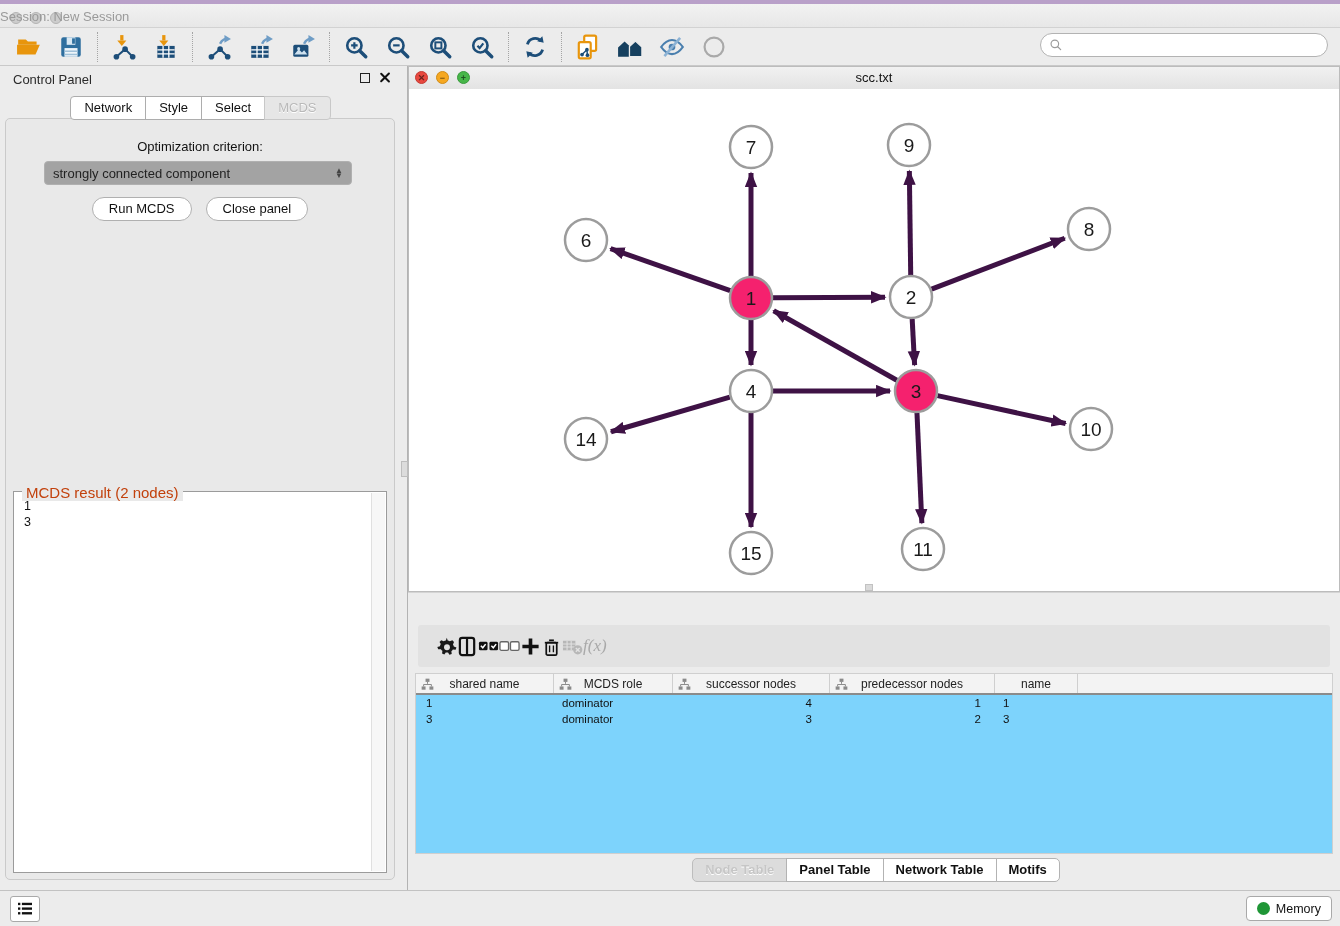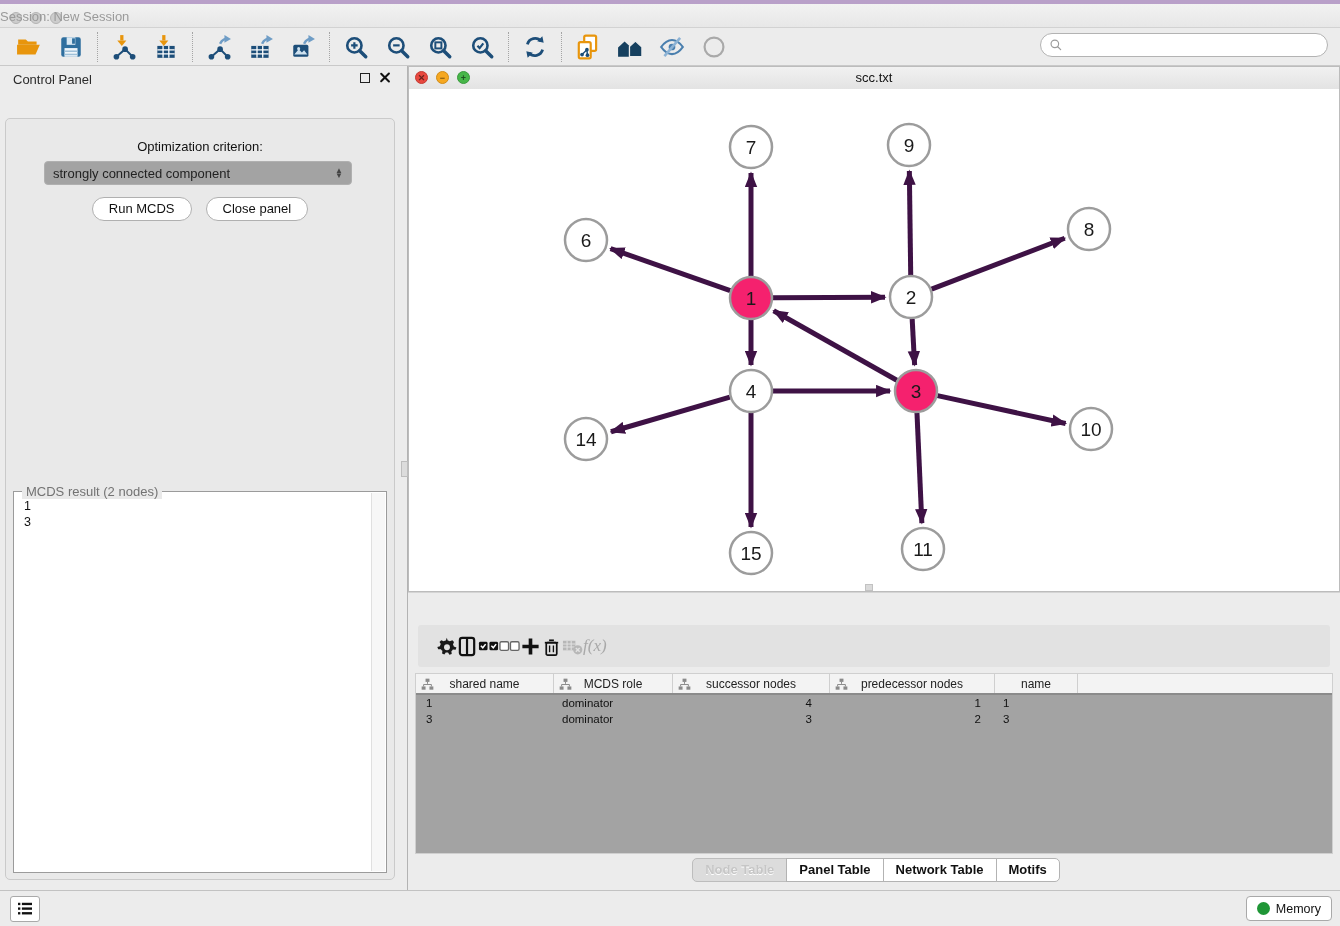--- a/index.html
+++ b/index.html
@@ -36,21 +36,21 @@
   .cp-tab.active{background:#e6e6e6;color:#b9b9b9;border-color:#c8c8c8;text-shadow:0 1px 0 #fff;}
   .cp-body{position:absolute;left:5px;right:5px;top:52px;bottom:10px;background:#e9e9e9;
     border:1px solid #cacaca;border-radius:5px;}
   .opt-label{position:absolute;left:0;right:0;top:20px;text-align:center;font-size:13px;color:#111;}
   .criterion{position:absolute;left:38px;right:42px;top:42px;height:24px;background:#a3a3a3;border:1px solid #b0b0b0;
     border-radius:4px;display:flex;align-items:center;padding:0 8px;font-size:13px;box-sizing:border-box;}
   .criterion .stepper{margin-left:auto;display:flex;flex-direction:column;line-height:5px;font-size:8px;color:#444;}
   .btn-row{position:absolute;left:0;right:0;top:78px;display:flex;justify-content:center;gap:14px;}
   .pbtn{background:#fff;border:1px solid #b0b0b0;border-radius:12px;font-size:13px;padding:3px 16px 4px;color:#111;}
   .result-box{position:absolute;left:7px;right:7px;top:372px;bottom:6px;background:#fff;border:1px solid #9b9b9b;}
-  .result-legend{position:absolute;left:8px;top:-8px;background:#e9e9e9;padding:0 4px;font-size:13px;color:#737373;}
+  .result-legend{position:absolute;left:8px;top:-8px;background:#e9e9e9;padding:0 4px;font-size:15px;color:#c2410c;}
   .result-scroll{position:absolute;right:1px;top:1px;bottom:1px;width:13px;background:#f7f7f7;border-left:1px solid #e0e0e0;}
   .result-items{padding:6px 10px;font-size:12.5px;line-height:16px;color:#111;}
   
   .splitter{position:absolute;left:400px;top:66px;width:8px;height:824px;background:#ececec;border-right:1px solid #b3b3b3;box-sizing:border-box;}
   .splitter .grip{position:absolute;left:1px;top:395px;width:5px;height:14px;background:#dcdcdc;border:1px solid #bdbdbd;}
   
   .network-frame{position:absolute;left:408px;top:66px;width:932px;height:526px;background:#fff;
     border:1px solid #bcbcbc;box-sizing:border-box;}
   .nf-titlebar{position:relative;height:22px;background:linear-gradient(#f1f1f1,#e3e3e3);border-bottom:1px solid #bdbdbd;}
   .nf-lights{position:absolute;left:6px;top:4px;display:flex;gap:8px;}
@@ -61,21 +61,21 @@
   .light.green{background:#47b649;border:1px solid #3a9a3d;}
   .nf-title{position:absolute;left:0;right:0;top:3px;text-align:center;font-size:13px;color:#111;}
   .nf-canvas{position:absolute;left:0;top:22px;right:0;bottom:0;background:#fff;}
   .nf-grip{position:absolute;left:456px;bottom:0;width:8px;height:7px;background:#dadada;border:1px solid #c2c2c2;box-sizing:border-box;}
   
   .table-panel{position:absolute;left:408px;top:592px;width:932px;height:298px;background:#ececec;border-top:1px solid #d4d4d4;box-sizing:border-box;}
   .tp-toolbar{position:absolute;left:10px;right:10px;top:32px;height:42px;background:#e2e2e2;border-radius:3px;
     display:flex;align-items:center;padding-left:18px;box-sizing:border-box;}
   .tp-tool{display:flex;align-items:center;justify-content:center;}
   .fx-label{font-family:"Liberation Serif",serif;font-style:italic;font-size:17px;color:#a9a9a9;}
-  .tp-table{position:absolute;left:7px;right:7px;top:80px;bottom:36px;background:#a3a3a3;border:1px solid #cfcfcf;box-sizing:border-box;overflow:hidden;}
+  .tp-table{position:absolute;left:7px;right:7px;top:80px;bottom:36px;background:#7dd3fc;border:1px solid #cfcfcf;box-sizing:border-box;overflow:hidden;}
   .tp-thead{display:flex;height:21px;background:#f3f3f3;border-bottom:2px solid #8b8b8b;box-sizing:border-box;}
   .th{position:relative;display:flex;align-items:center;justify-content:center;font-size:12px;color:#222;
     border-right:1px solid #cfcfcf;box-sizing:border-box;}
   .th .tree{position:absolute;left:5px;top:4px;}
   .trow{display:flex;height:16px;align-items:center;}
   .td{font-size:11.5px;color:#111;box-sizing:border-box;white-space:nowrap;}
   .tp-tabs{position:absolute;left:0;right:0;bottom:8px;display:flex;justify-content:center;}
   .tp-tab{border:1px solid #b3b3b3;background:#fff;font-size:13px;font-weight:bold;padding:3px 12px 4px;margin-left:-1px;color:#111;}
   .tp-tab:first-child{border-radius:5px 0 0 5px;margin-left:4px;}
   .tp-tab:last-child{border-radius:0 5px 5px 0;}
@@ -254,20 +254,26 @@
 </div>
 
 <div class="control-panel">
   <div class="panel-header">
     <div class="panel-title">Control Panel</div>
     <div class="panel-icons">
       <div class="float-ico"></div>
       <div class="close-ico"></div>
     </div>
   </div>
+  <div class="cp-tabs" id="cp-tabs">
+      <div class="cp-tab">Network</div>
+      <div class="cp-tab">Style</div>
+      <div class="cp-tab">Select</div>
+      <div class="cp-tab active">MCDS</div>
+    </div>
   <div class="cp-body">
     <div class="opt-label">Optimization criterion:</div>
     <div class="criterion">
       <span>strongly connected component</span>
       <span class="stepper">
           <span>▲</span>
           <span>▼</span>
         </span>
     </div>
     <div class="btn-row">

